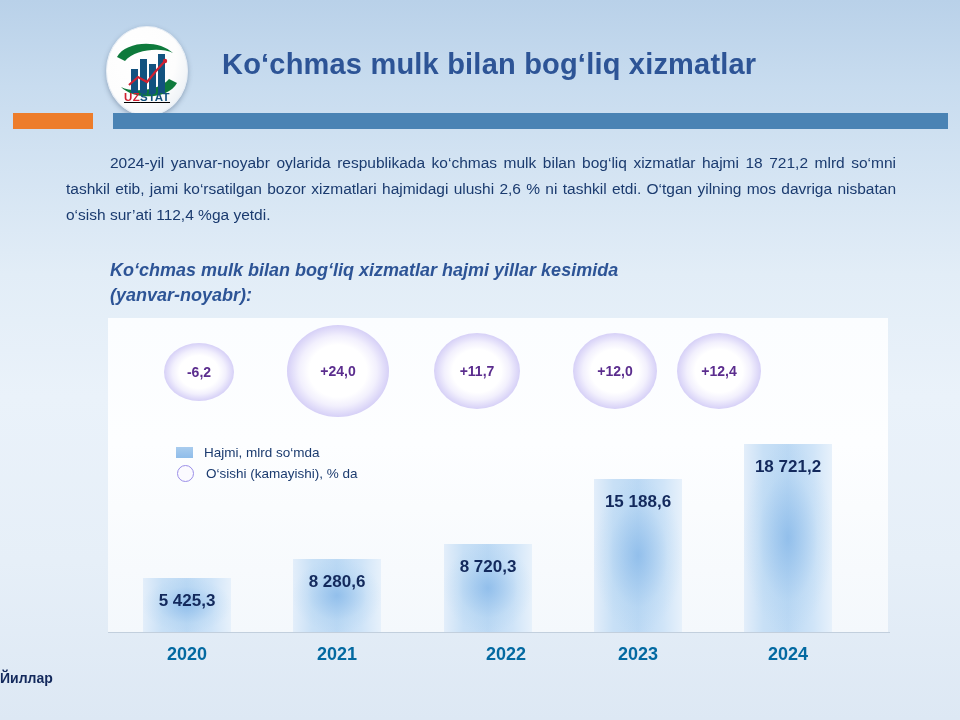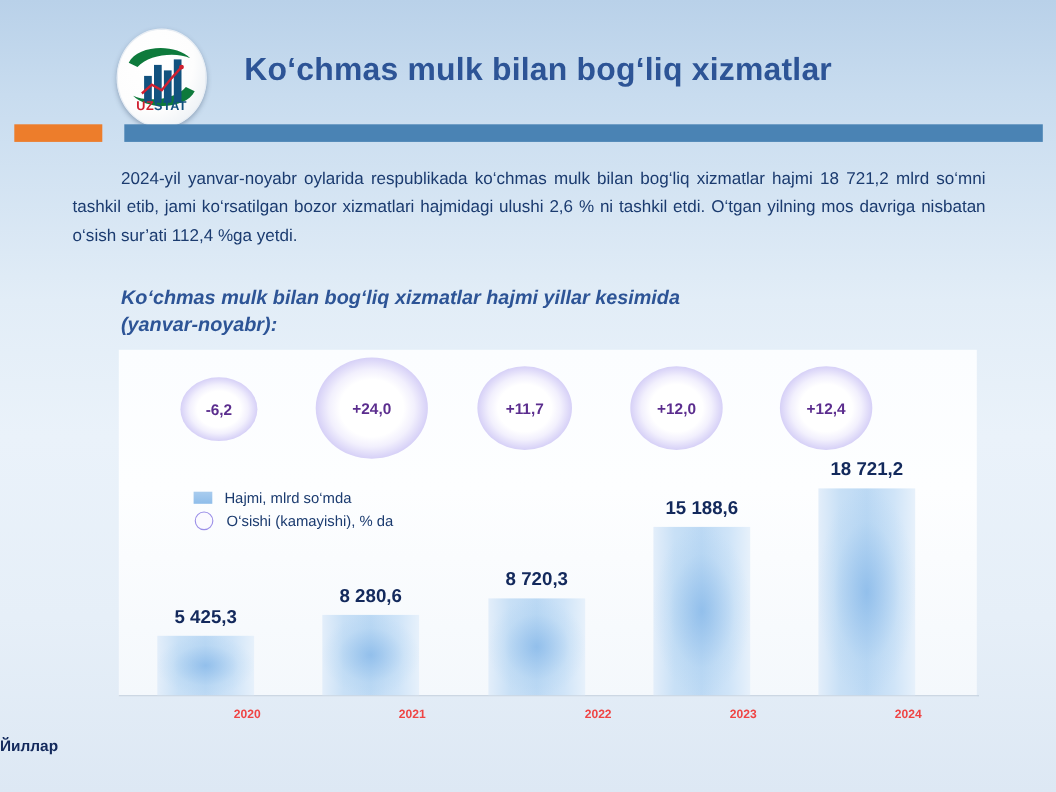--- a/index.html
+++ b/index.html
@@ -162,30 +162,31 @@
       radial-gradient(ellipse at 50% 50%, rgba(112,170,228,0.55) 0%, rgba(150,196,236,0.15) 48%, rgba(255,255,255,0) 72%),
       linear-gradient(to right, #e3eefa 0%, #c8e0f6 22%, #bcd9f4 50%, #cfe4f8 78%, #e7f1fb 100%);
   }
   .bar-label {
     position: absolute;
     font-size: 17px;
     font-weight: bold;
     color: #13295c;
     text-align: center;
     white-space: nowrap;
+    margin-top: 40px;
   }
 
   
   .x-label {
     position: absolute;
     top: 644px;
-    font-size: 11px;
-    font-weight: bold;
-    color: #ef4444;
-    text-align: right;
+    font-size: 18px;
+    font-weight: bold;
+    color: #0369a1;
+    text-align: center;
     white-space: nowrap;
   }
   .x-axis-title {
     position: absolute;
     left: 0;
     top: 670px;
     width: 788px;
     text-align: left;
     font-size: 14px;
     font-weight: bold;
@@ -202,21 +203,21 @@
       <svg class="logo-svg" width="80" height="88" viewBox="0 0 80 88">
         <path d="M10 30 C18 14, 52 12, 66 26 C54 20, 28 22, 18 34 Z" fill="#0e7a3c"></path>
         <path d="M70 56 C62 72, 28 74, 14 60 C26 66, 52 64, 62 52 Z" fill="#0e7a3c"></path>
         <rect x="24" y="42" width="7" height="24" fill="#12527f"></rect>
         <rect x="33" y="32" width="7" height="34" fill="#12527f"></rect>
         <rect x="42" y="37" width="7" height="29" fill="#12527f"></rect>
         <rect x="51" y="27" width="7" height="39" fill="#12527f"></rect>
         <polyline points="22,58 31,50 40,55 49,44 58,34" fill="none" stroke="#cf2030" stroke-width="2.2"></polyline>
         <circle cx="58" cy="34" r="2.2" fill="#cf2030"></circle>
       </svg>
-      <div style="position:absolute;left:0;top:64px;width:80px;text-align:center;font-size:11.5px;font-weight:bold;letter-spacing:0.4px;">
+      <div style="position:absolute;left:0;top:64px;width:80px;text-align:center;font-size:11.5px;font-weight:bold;letter-spacing:0.4px;text-decoration:underline;">
         <span style="color:#cf2030;">UZ</span><span style="color:#12527f;">STAT</span>
       </div>
     </div>
   </div>
 
   <div class="header-title">Ko‘chmas mulk bilan bog‘liq xizmatlar</div>
 
   <div class="rule-orange"></div>
   <div class="rule-blue"></div>
 
@@ -235,21 +236,21 @@
   </div>
   <div class="bubble" style="left:287px;top:325px;width:102px;height:92px;">
     <span>+24,0</span>
   </div>
   <div class="bubble" style="left:434px;top:333px;width:86px;height:76px;">
     <span>+11,7</span>
   </div>
   <div class="bubble" style="left:573px;top:333px;width:84px;height:76px;">
     <span>+12,0</span>
   </div>
-  <div class="bubble" style="left:709px;top:333px;width:84px;height:76px;text-align:center;">
+  <div class="bubble" style="left:677px;top:333px;width:84px;height:76px;text-align:center;">
     <span>+12,4</span>
   </div>
 
   <div class="legend">
     <div class="legend-row">
       <div class="legend-swatch-bar"></div>
       <span>Hajmi,  mlrd  so‘mda</span>
     </div>
     <div class="legend-row">
       <div class="legend-swatch-circle"></div>

